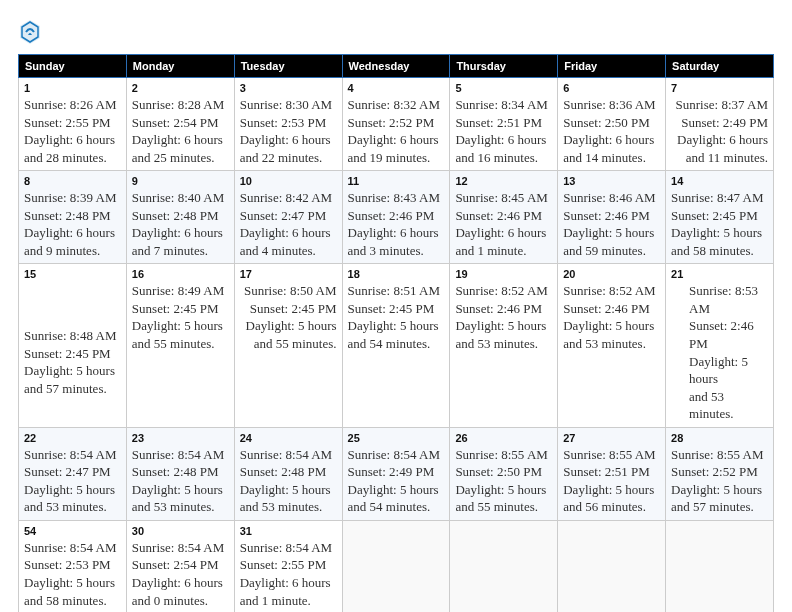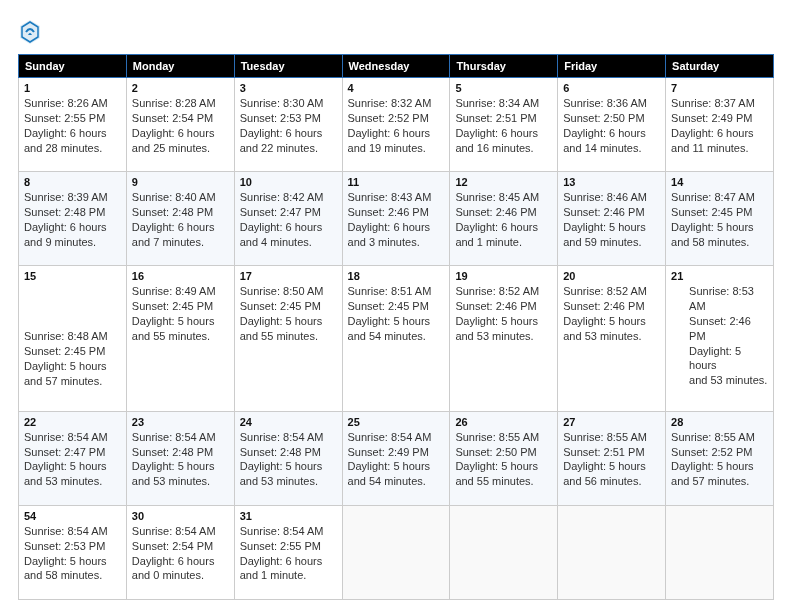--- a/index.html
+++ b/index.html
@@ -81,22 +81,23 @@
     }
     .day-num {
       font-weight: bold;
       font-size: 11px;
       display: block;
       margin-bottom: 2px;
       color: #111;
     }
     .day-detail {
       color: #333;
-      font-size: 11px;
+      font-size: 13px;
       line-height: 1.35;
+      font-family: Liberation Serif, serif;
     }
     .empty-cell {
       background: #f9f9f9 !important;
     }
   </style>
 </head>
 <body>
 
 <div class="page">
   <div class="header">
@@ -169,21 +170,21 @@
           </td>
           <td>
             <span class="day-num">6</span>
             <div class="day-detail" style="white-space: pre-line;">Sunrise: 8:36 AM
 Sunset: 2:50 PM
 Daylight: 6 hours
 and 14 minutes.</div>
           </td>
           <td>
             <span class="day-num">7</span>
-            <div class="day-detail" style="white-space: pre-line;">Sunrise: 8:37 AM
+            <div class="day-detail" style="white-space: pre-line; text-align: right;">Sunrise: 8:37 AM
 Sunset: 2:49 PM
 Daylight: 6 hours
 and 11 minutes.</div>
           </td>
         </tr>
         <tr>
           <td>
             <span class="day-num">8</span>
             <div class="day-detail" style="white-space: pre-line;">Sunrise: 8:39 AM
 Sunset: 2:48 PM
@@ -243,21 +244,21 @@
           </td>
           <td>
             <span class="day-num">16</span>
             <div class="day-detail" style="white-space: pre-line;">Sunrise: 8:49 AM
 Sunset: 2:45 PM
 Daylight: 5 hours
 and 55 minutes.</div>
           </td>
           <td>
             <span class="day-num">17</span>
-            <div class="day-detail" style="white-space: pre-line;">Sunrise: 8:50 AM
+            <div class="day-detail" style="white-space: pre-line; text-align: right;">Sunrise: 8:50 AM
 Sunset: 2:45 PM
 Daylight: 5 hours
 and 55 minutes.</div>
           </td>
           <td>
             <span class="day-num">18</span>
             <div class="day-detail" style="white-space: pre-line;">Sunrise: 8:51 AM
 Sunset: 2:45 PM
 Daylight: 5 hours
 and 54 minutes.</div>

